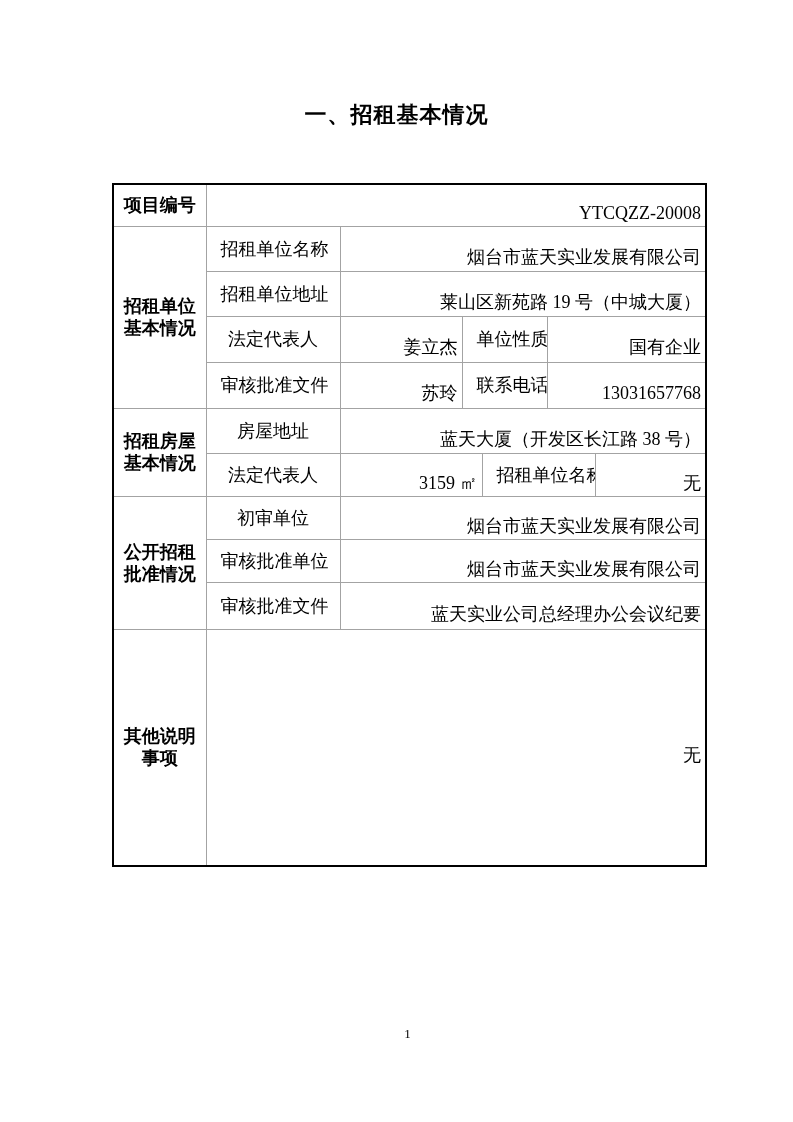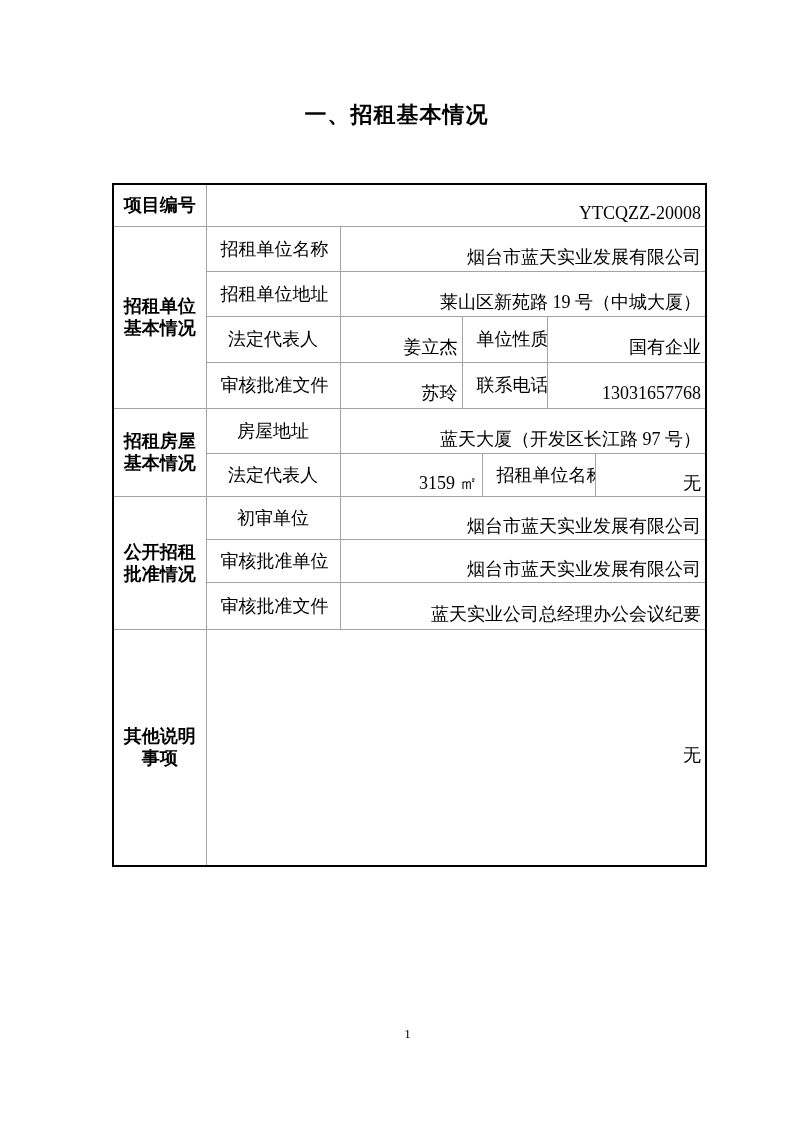--- a/index.html
+++ b/index.html
@@ -116,21 +116,21 @@
       <td class="lbl">审核批准文件</td>
       <td class="val">苏玲</td>
       <td class="lbl" colspan="2">联系电话</td>
       <td class="val" colspan="2">13031657768</td>
     </tr>
 
     <tr style="height:45px">
       <td class="th1" rowspan="2">招租房屋
 基本情况</td>
       <td class="lbl">房屋地址</td>
-      <td class="val" colspan="5">蓝天大厦（开发区长江路 97 号）</td>
+      <td class="val" colspan="5">蓝天大厦（开发区长江路 38 号）</td>
     </tr>
 
     <tr style="height:43px">
       <td class="lbl">法定代表人</td>
       <td class="val" colspan="2">3159 ㎡</td>
       <td class="lbl" colspan="2">招租单位名称</td>
       <td class="val">无</td>
     </tr>
 
     <tr style="height:43px">

